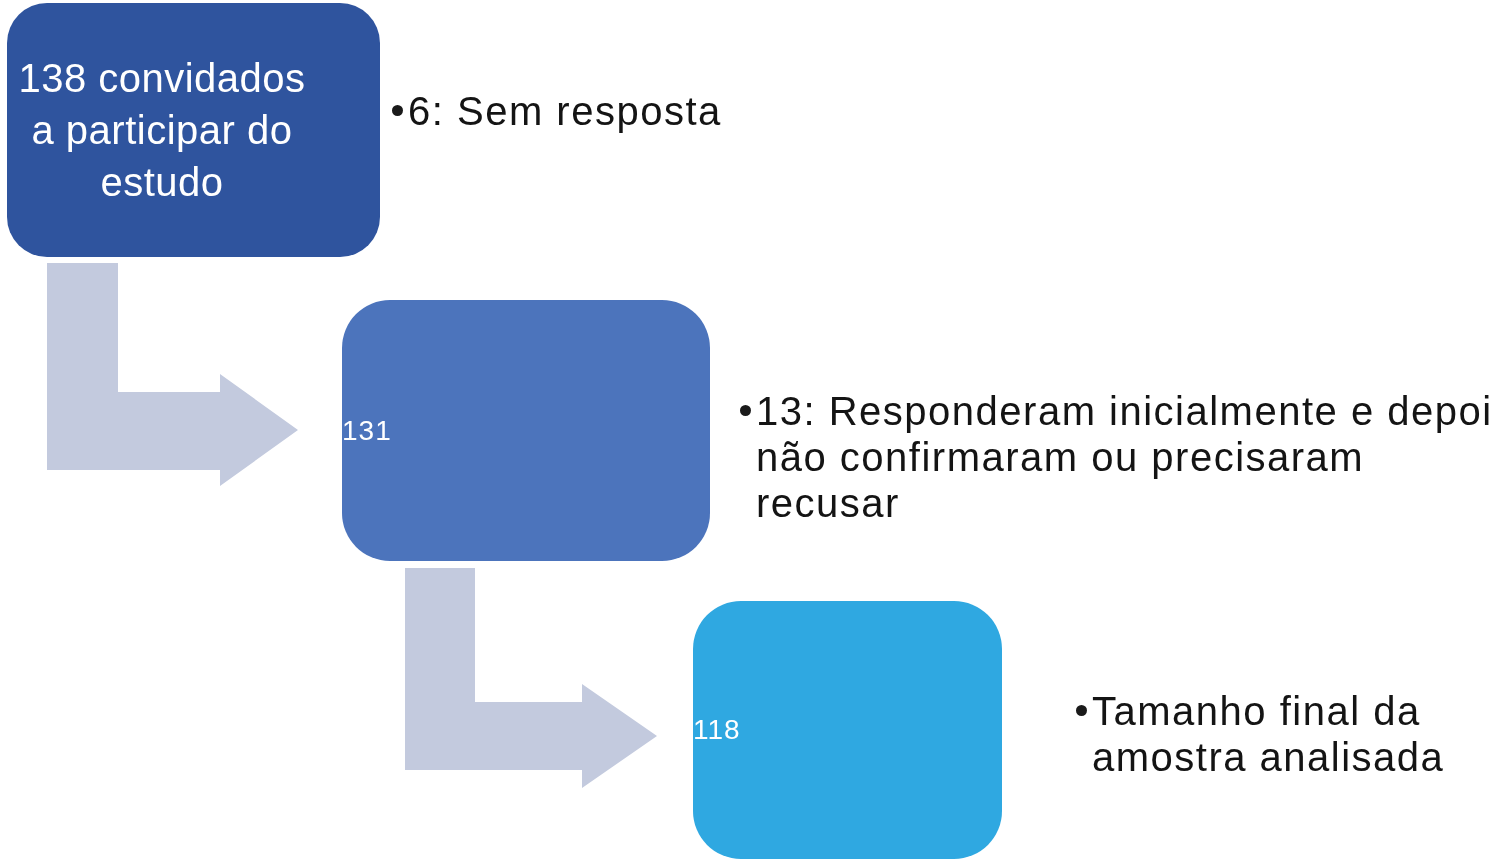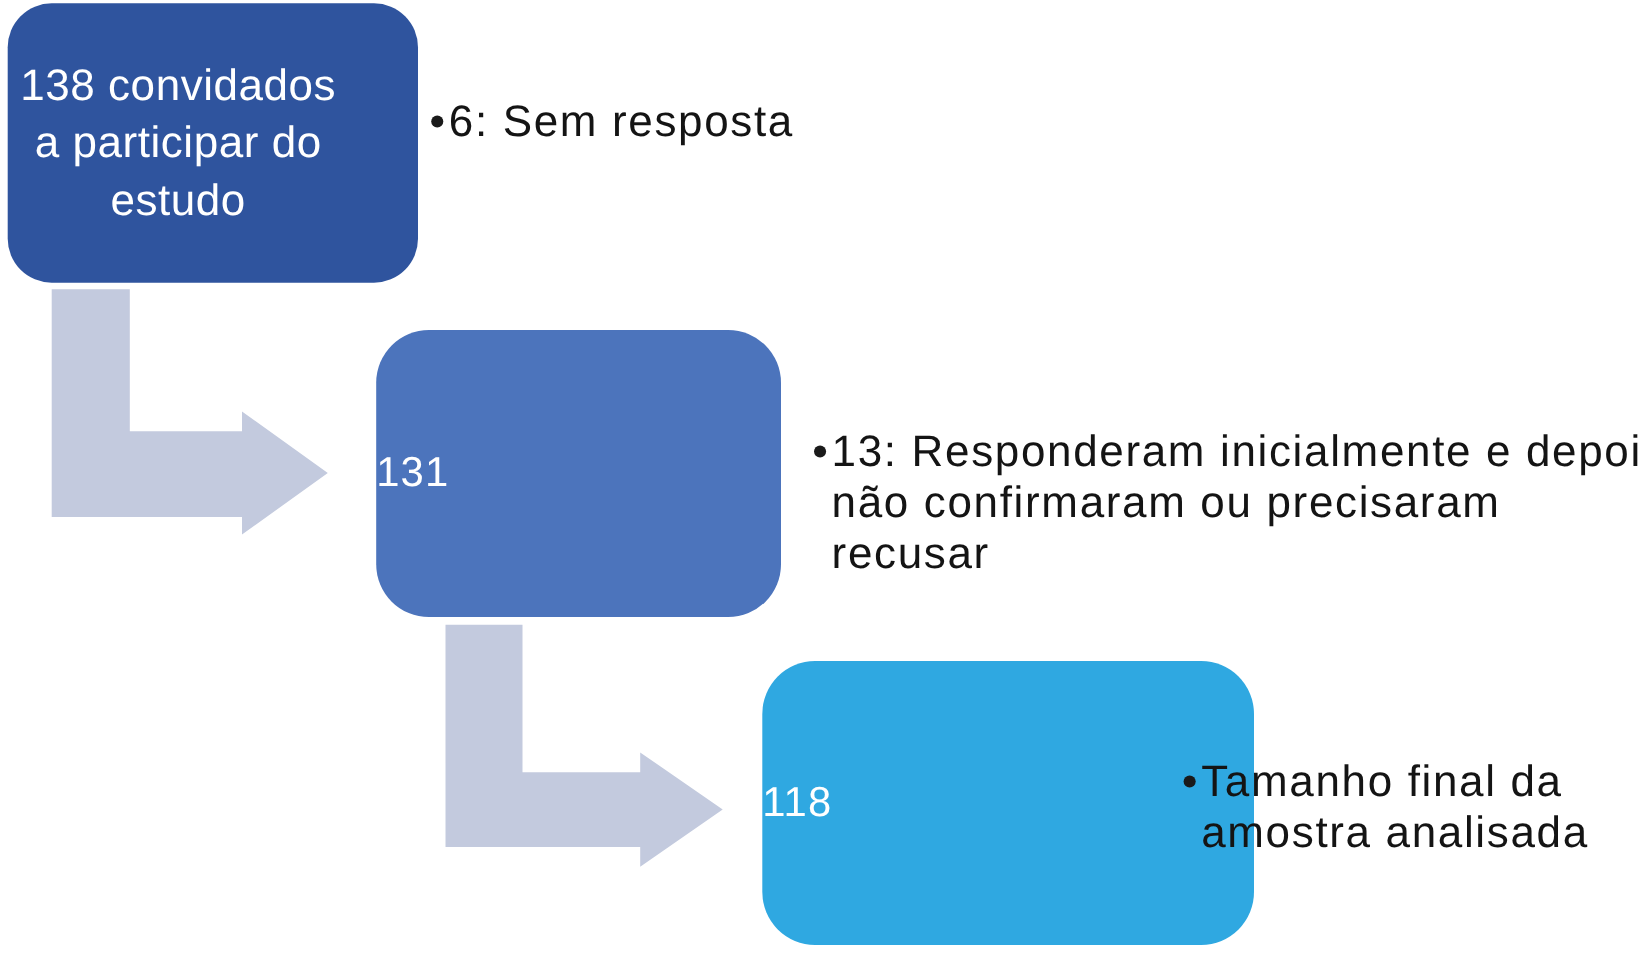--- a/index.html
+++ b/index.html
@@ -40,25 +40,25 @@
     letter-spacing: 0.5px;
     text-align: center;
   }
   .box-step2 {
     left: 342px; top: 300px;
     width: 368px; height: 261px;
     border-radius: 48px;
   }
   .box-step3 {
     left: 693px; top: 601px;
-    width: 447px; height: 258px;
+    width: 309px; height: 258px;
     border-radius: 48px;
   }
   .num-label {
-    font-size: 38px;
+    font-size: 28px;
     letter-spacing: 1px;
     text-align: center;
   }
   .notes {
     position: absolute;
     font-size: 40px;
     line-height: 46px;
     letter-spacing: 1.5px;
   }
   .notes-step1 {

